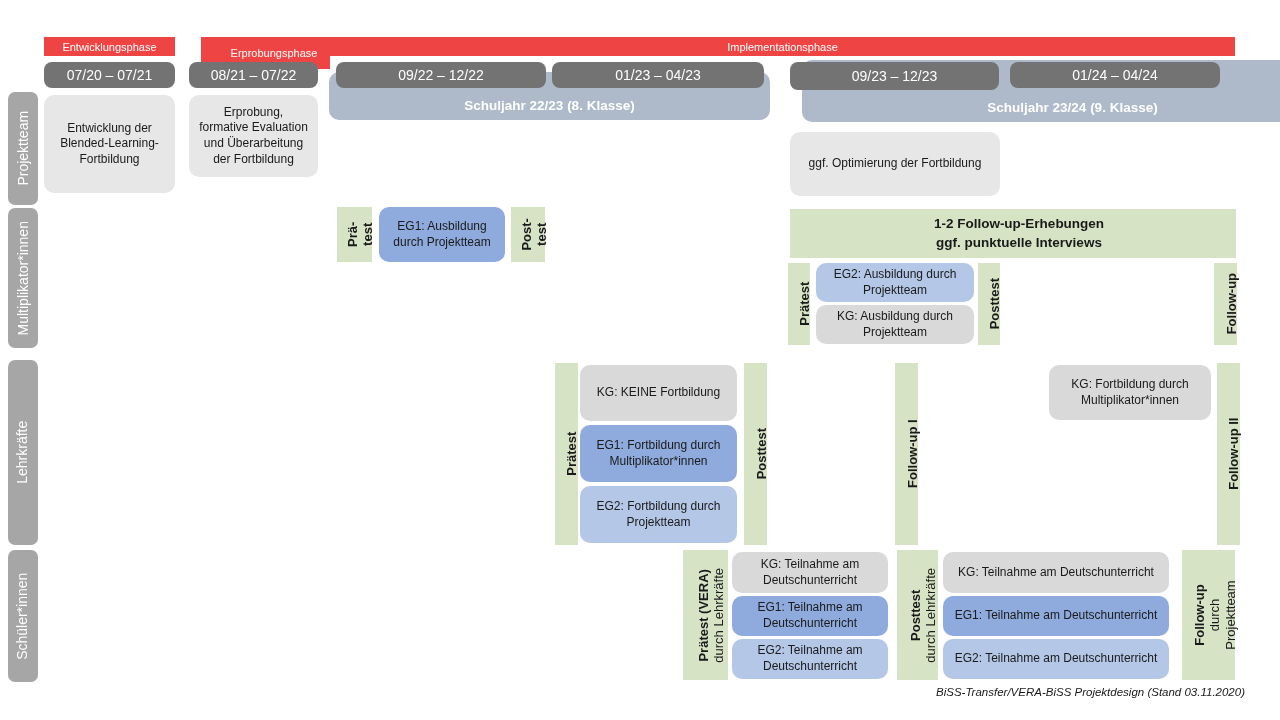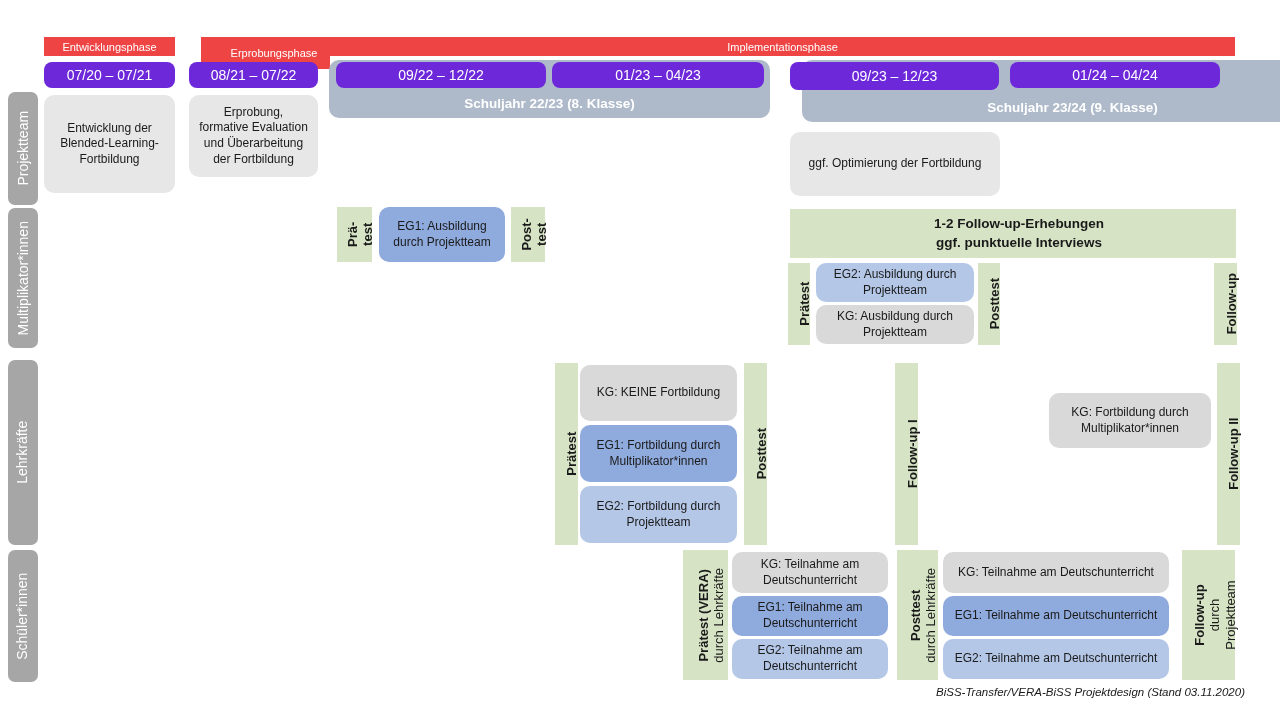--- a/index.html
+++ b/index.html
@@ -5,21 +5,21 @@
   html,body { margin:0; padding:0; background:#ffffff; }
   body { font-family:"Liberation Sans", sans-serif; }
   .canvas { position:relative; width:1280px; height:720px; background:#ffffff; overflow:hidden; }
   .abs { position:absolute; box-sizing:border-box; }
 
   .phase {
     background:#ef4444; color:#ffffff; font-size:11px;
     display:flex; align-items:center; justify-content:center;
   }
   .date {
-    background:#6d28d9; color:#ffffff; font-size:14px; border-radius:8px;
+    background:#737373; color:#ffffff; font-size:14px; border-radius:8px;
     display:flex; align-items:center; justify-content:center; z-index:3;
   }
   .year {
     background:#aebaca; color:#ffffff; font-weight:bold; font-size:13.5px;
     border-radius:10px; display:flex; align-items:flex-end; justify-content:center;
     padding-bottom:7px; z-index:1;
   }
   .rowlabel {
     background:#a6a6a6; color:#ffffff; border-radius:7px; font-size:14px;
   }
@@ -52,21 +52,21 @@
 </style>
 </head>
 <body>
 
 <div class="canvas">
 
   <div class="abs phase" style="left:44px; top:37px; width:131px; height:19px;">Entwicklungsphase</div>
   <div class="abs phase" style="left:201px; top:37px; width:129px; height:32px;padding-left:17px;">Erprobungsphase</div>
   <div class="abs phase" style="left:330px; top:37px; width:905px; height:19px;">Implementationsphase</div>
 
-  <div class="abs year" style="left:329px; top:60px; width:441px; height:58px;">
+  <div class="abs year" style="left:329px; top:72px; width:441px; height:48px;">
     <span>Schuljahr 22/23 (8. Klasse)</span>
   </div>
   <div class="abs year" style="left:802px; top:60px; width:541px; height:62px;">
     <span>Schuljahr 23/24 (9. Klasse)</span>
   </div>
 
   <div class="abs date" style="left:44px; top:62px; width:131px; height:26px;">07/20 – 07/21</div>
   <div class="abs date" style="left:189px; top:62px; width:129px; height:26px;">08/21 – 07/22</div>
   <div class="abs date" style="left:336px; top:62px; width:210px; height:26px;">09/22 – 12/22</div>
   <div class="abs date" style="left:552px; top:62px; width:212px; height:26px;">01/23 – 04/23</div>
@@ -126,21 +126,21 @@
   </div>
   <div class="abs box boxkg" style="left:580px; top:365px; width:157px; height:56px;">KG: KEINE Fortbildung</div>
   <div class="abs box boxeg1" style="left:580px; top:425px; width:157px; height:57px;">EG1: Fortbildung durch Multiplikator*innen</div>
   <div class="abs box boxeg2" style="left:580px; top:486px; width:157px; height:57px;">EG2: Fortbildung durch Projektteam</div>
   <div class="abs vwrap green" style="left:744px; top:363px; width:23px; height:182px;">
     <div class="vtext gtxt b">Posttest</div>
   </div>
   <div class="abs vwrap green" style="left:895px; top:363px; width:23px; height:182px;">
     <div class="vtext gtxt b">Follow-up I</div>
   </div>
-  <div class="abs box boxkg" style="left:1049px; top:365px; width:162px; height:55px;margin-top:28px;">KG: Fortbildung durch Multiplikator*innen</div>
+  <div class="abs box boxkg" style="left:1049px; top:365px; width:162px; height:55px;">KG: Fortbildung durch Multiplikator*innen</div>
   <div class="abs vwrap green" style="left:1217px; top:363px; width:23px; height:182px;">
     <div class="vtext gtxt b">Follow-up II</div>
   </div>
 
   <div class="abs vwrap green" style="left:683px; top:550px; width:45px; height:130px;">
     <div class="vtext gtxt">
       <span class="b">Prätest (VERA)</span>
       <span>durch Lehrkräfte</span>
     </div>
   </div>

